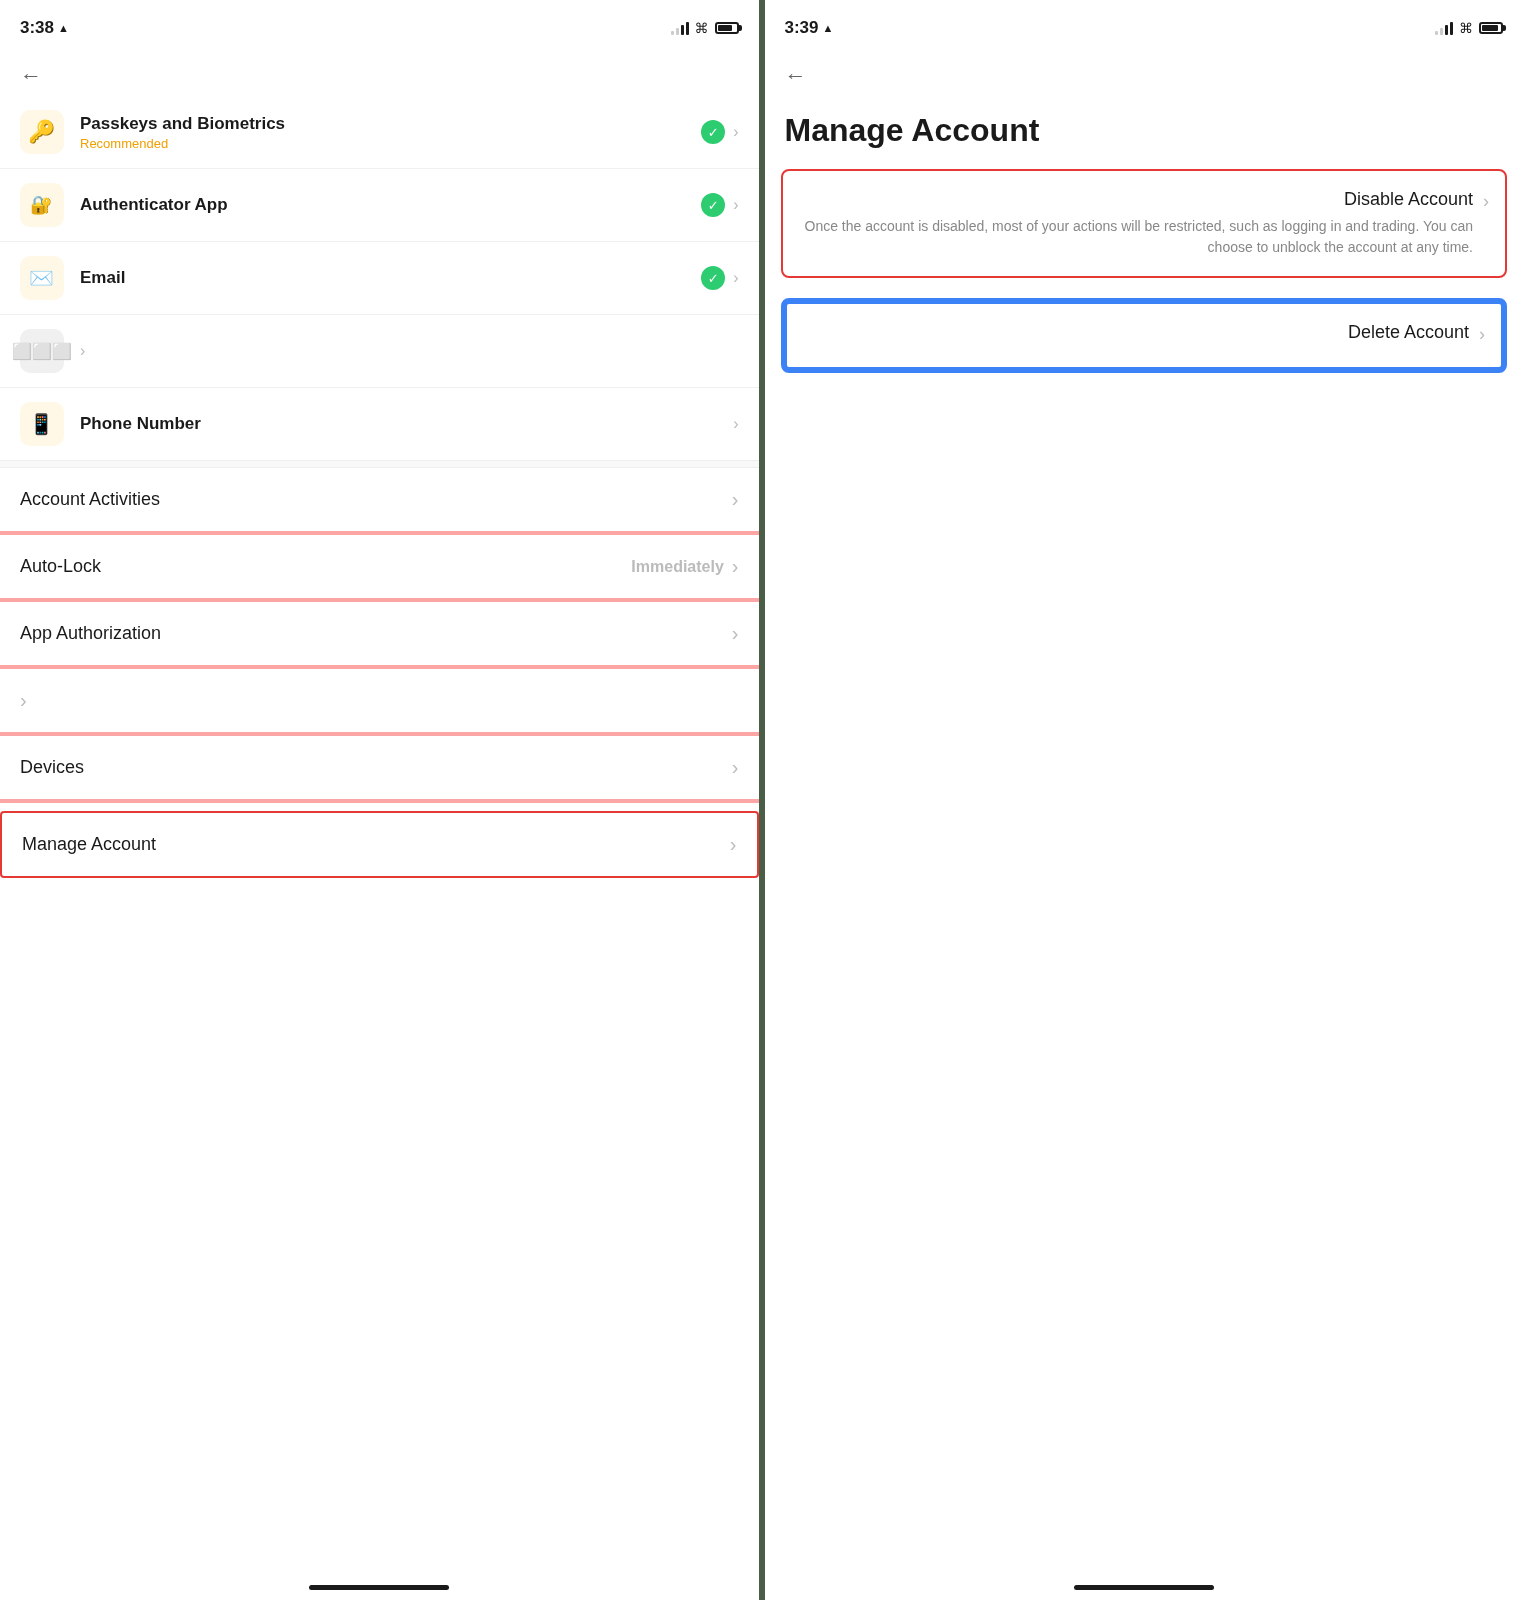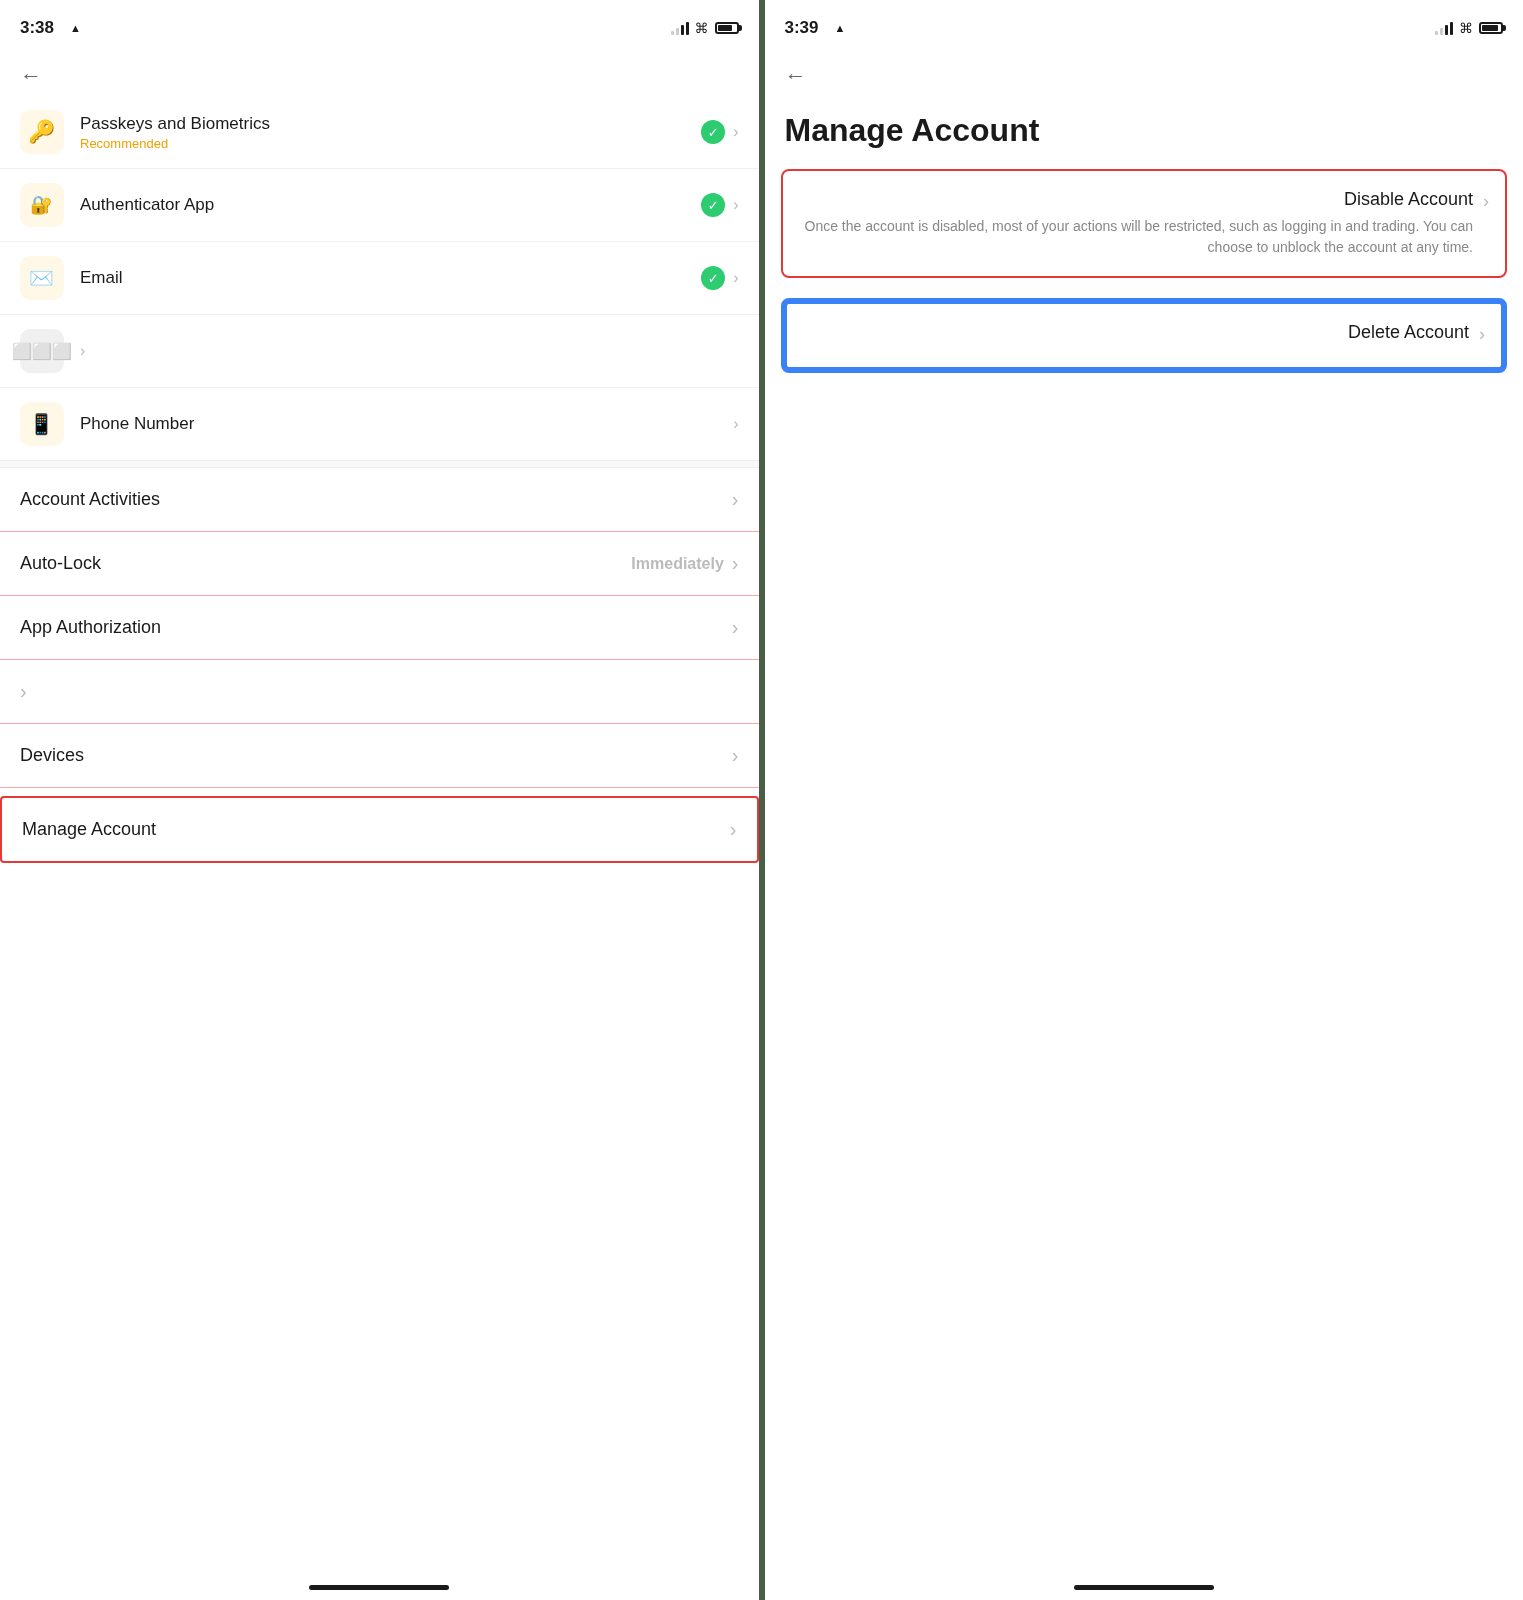--- a/index.html
+++ b/index.html
@@ -27,21 +27,21 @@
       align-items: center;
       padding: 14px 20px 8px 20px;
       height: 50px;
     }
     .status-time {
       font-size: 17px;
       font-weight: 600;
       color: #1a1a1a;
       display: flex;
       align-items: center;
-      gap: 16px;
+      gap: 4px;
     }
     .status-icons {
       display: flex;
       align-items: center;
       gap: 6px;
     }
     .signal-bars {
       display: flex;
       align-items: flex-end;
       gap: 2px;
@@ -118,21 +118,21 @@
       font-size: 22px;
     }
     .item-icon.yellow-bg { background: #fff8e6; }
     .item-icon.gray-bg { background: #f0f0f0; }
     .item-content {
       flex: 1;
     }
     .item-title {
       font-size: 17px;
       color: #1a1a1a;
-      font-weight: 400;
+      font-weight: 700;
     }
     .item-subtitle {
       font-size: 13px;
       color: #f0a000;
       margin-top: 2px;
     }
     .item-right {
       display: flex;
       align-items: center;
       gap: 8px;
@@ -156,21 +156,21 @@
       height: 8px;
       background: #f8f8f8;
       border-top: 1px solid #eee;
       border-bottom: 1px solid #eee;
     }
     
     .menu-item {
       display: flex;
       align-items: center;
       padding: 20px 20px;
-      border-bottom: 1px solid #fca5a5;
+      border-bottom: 4px solid #fca5a5;
       cursor: pointer;
     }
     .menu-item-title {
       flex: 1;
       font-size: 18px;
       color: #1a1a1a;
       font-weight: 400;
     }
     .menu-item-value {
       color: #bbb;

